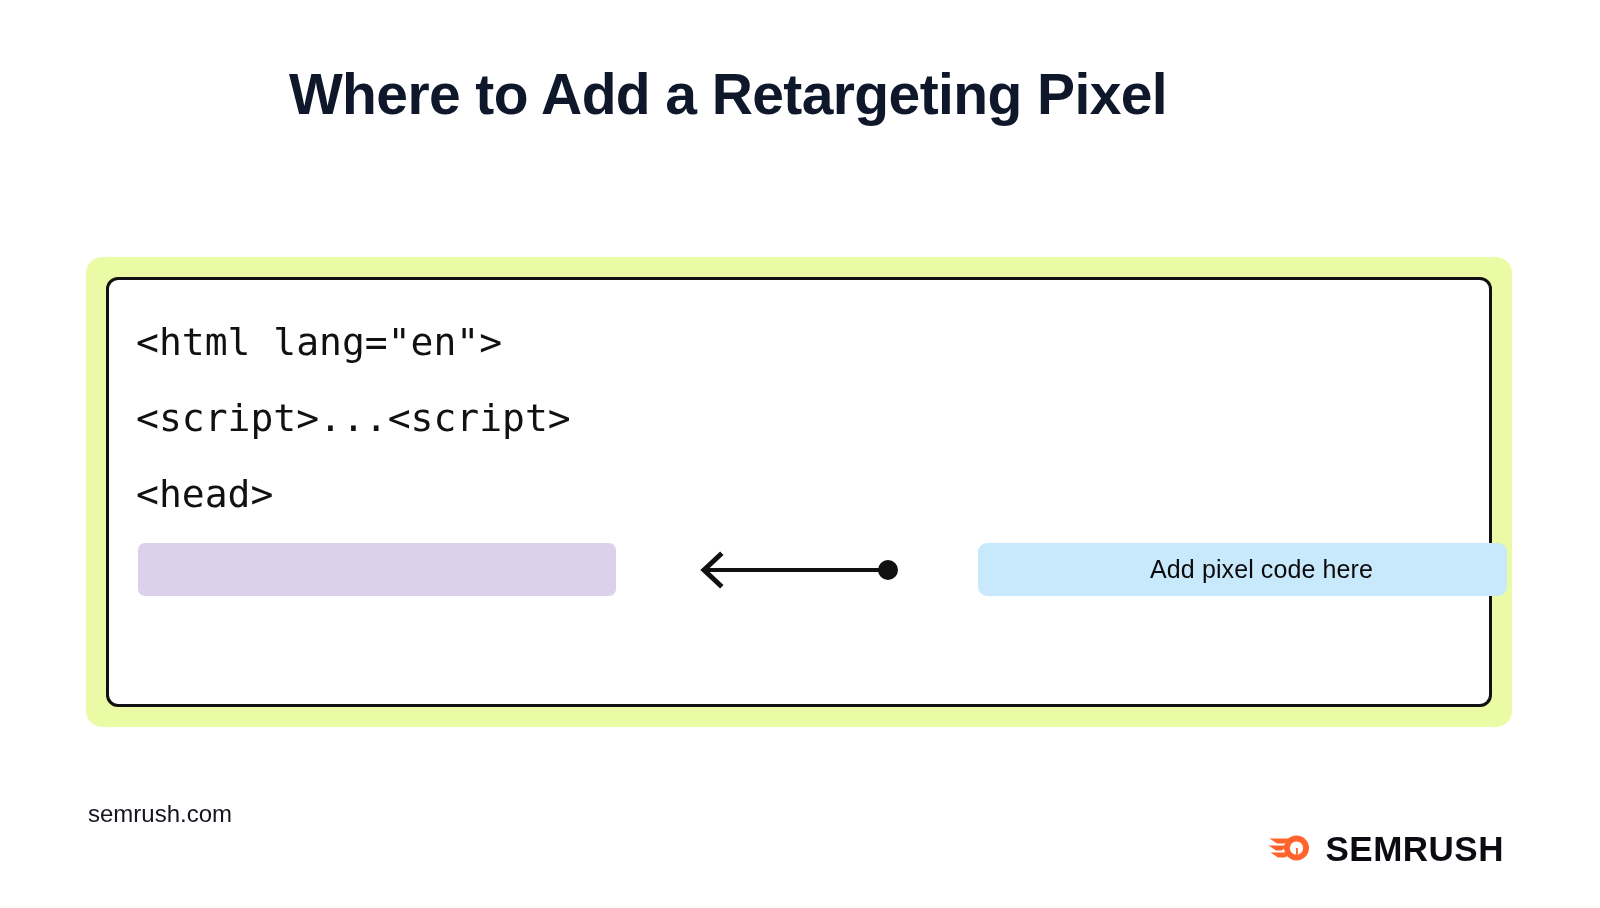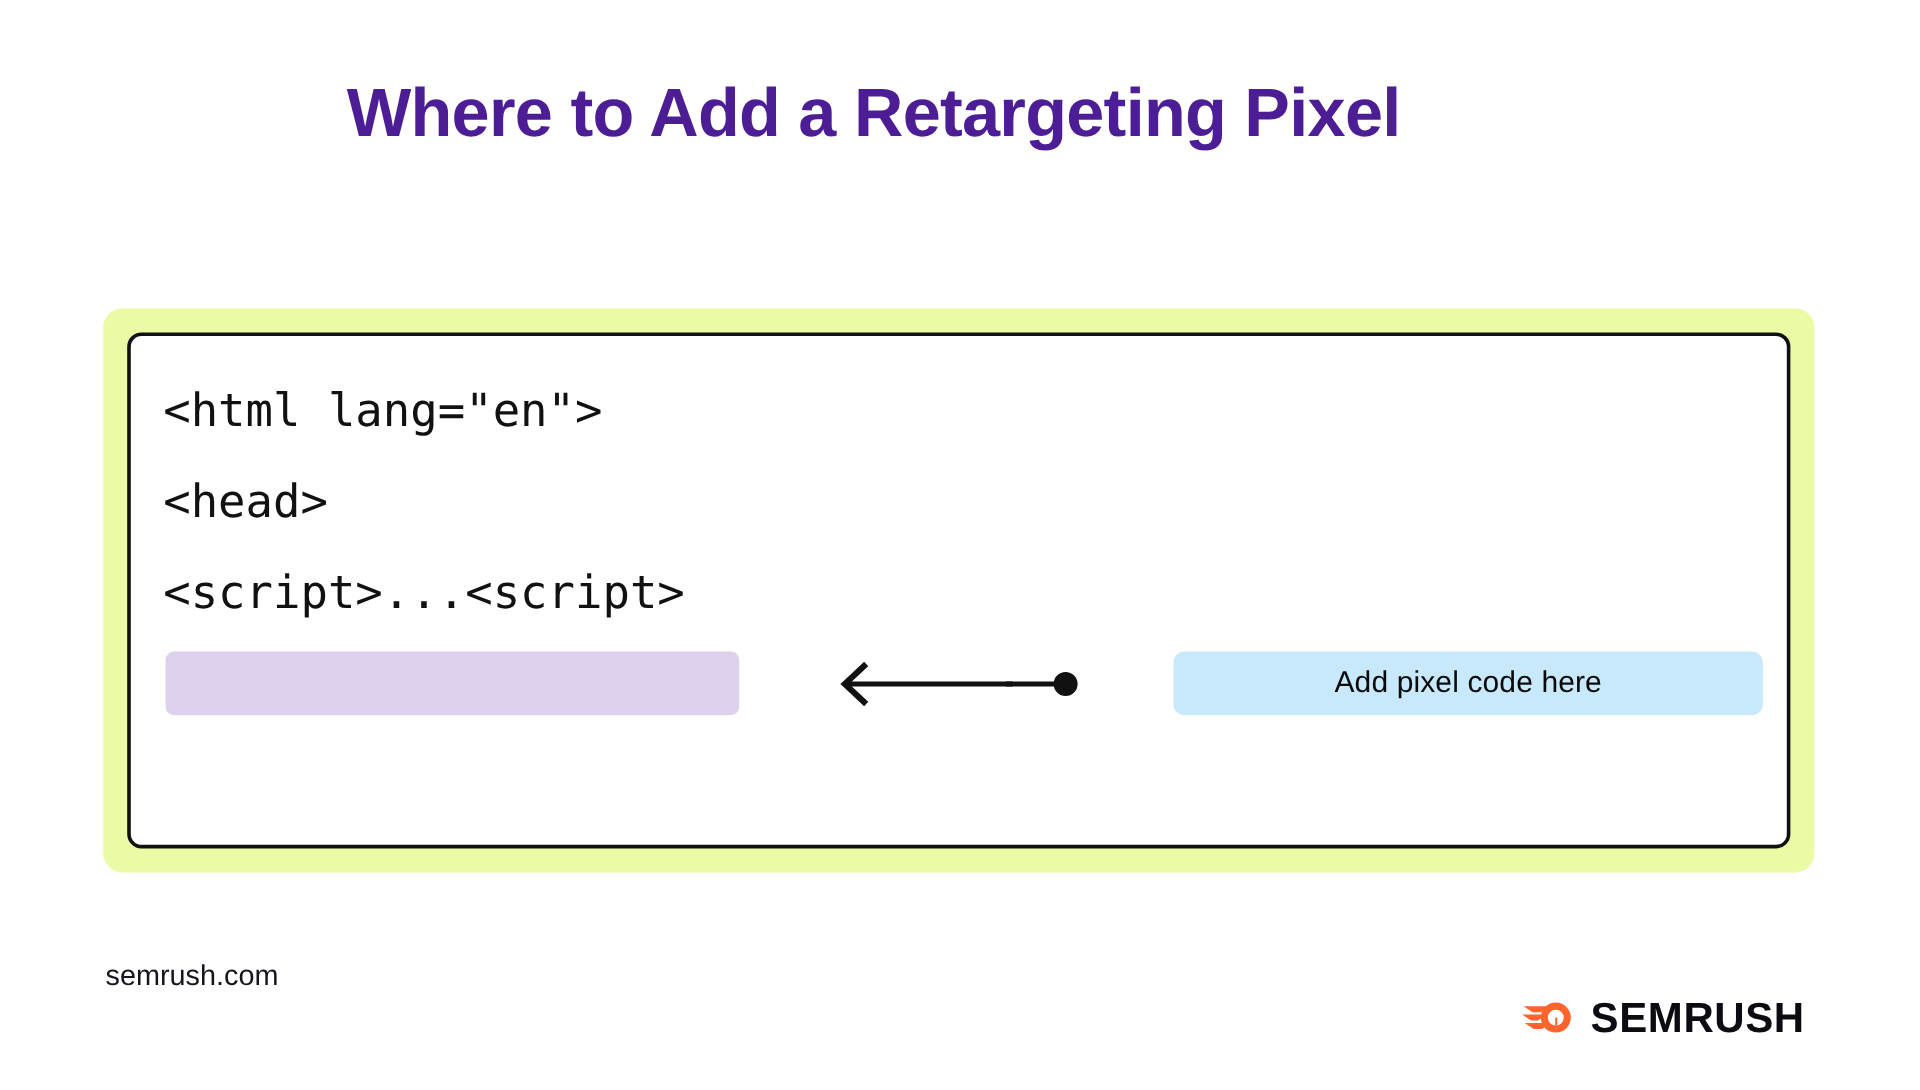--- a/index.html
+++ b/index.html
@@ -19,21 +19,21 @@
   .page-title {
     position: absolute;
     left: 0;
     top: 62px;
     width: 1456px;
     text-align: center;
     font-family: "Liberation Sans", sans-serif;
     font-weight: bold;
     font-size: 57px;
     letter-spacing: -0.6px;
-    color: #4c1d95;
+    color: #0f172a;
     line-height: 1.15;
   }
 
   
   .code-frame {
     position: absolute;
     left: 86px;
     top: 257px;
     width: 1426px;
     height: 470px;
@@ -102,20 +102,21 @@
     position: absolute;
     left: 842px;
     top: 11px;
     width: 491px;
     height: 53px;
     background: #c8e8fc;
     border-radius: 9px;
     display: flex;
     align-items: center;
     justify-content: center;
+    padding-left: 38px;
   }
   .callout-text {
     font-family: "Liberation Sans", sans-serif;
     font-size: 25px;
     font-weight: normal;
     color: #0b0b0b;
     letter-spacing: 0.1px;
   }
 
   
@@ -150,23 +151,23 @@
 <body>
 
 <div class="page-title">Where to Add a Retargeting Pixel</div>
 
 <div class="code-frame">
   <div class="code-card">
     <div class="code-lines">
 
       <div class="code-line">&lt;html lang="en"&gt;</div>
 
+      <div class="code-line">&lt;script&gt;...&lt;script&gt;</div>
+
       <div class="code-line">&lt;head&gt;</div>
-
-      <div class="code-line">&lt;script&gt;...&lt;script&gt;</div>
 
       <div class="pixel-row">
 
         <div class="purple-slot"></div>
 
         <div class="arrow-wrap">
           <svg width="220" height="60" viewBox="0 0 220 60" xmlns="http://www.w3.org/2000/svg">
             <line x1="196" y1="30" x2="146" y2="30" stroke="#111111" stroke-width="4"></line>
             <line x1="152" y1="30" x2="12" y2="30" stroke="#111111" stroke-width="4"></line>
             <polyline points="28,15 12,30 28,45" fill="none" stroke="#111111" stroke-width="5" stroke-linecap="square" stroke-linejoin="miter"></polyline>

